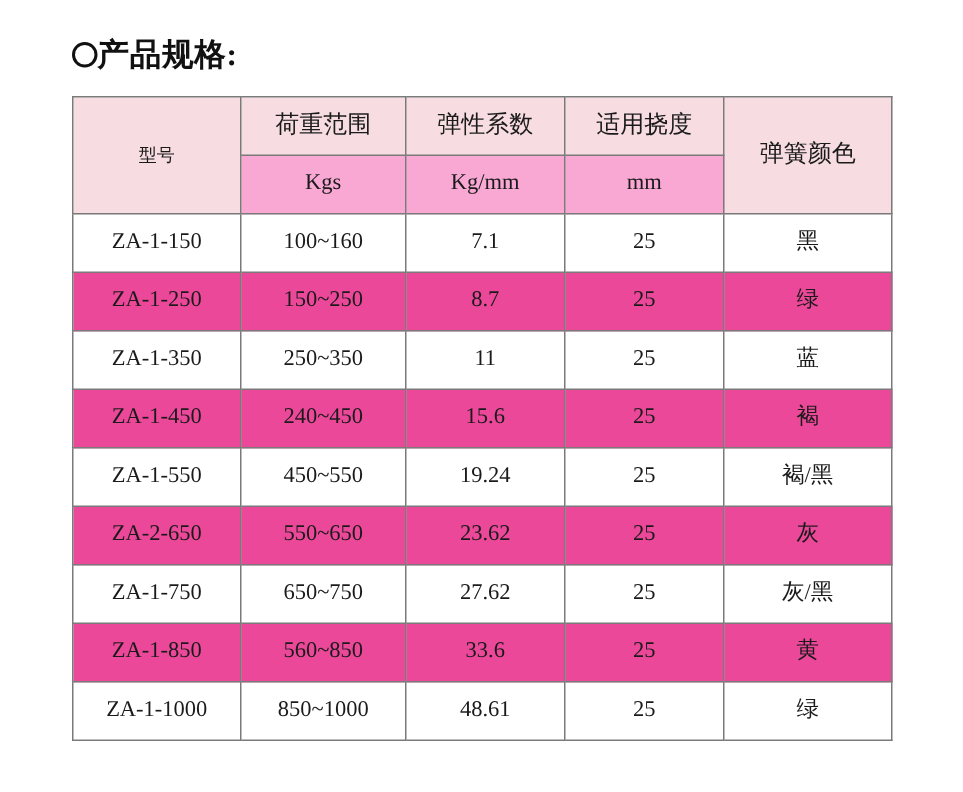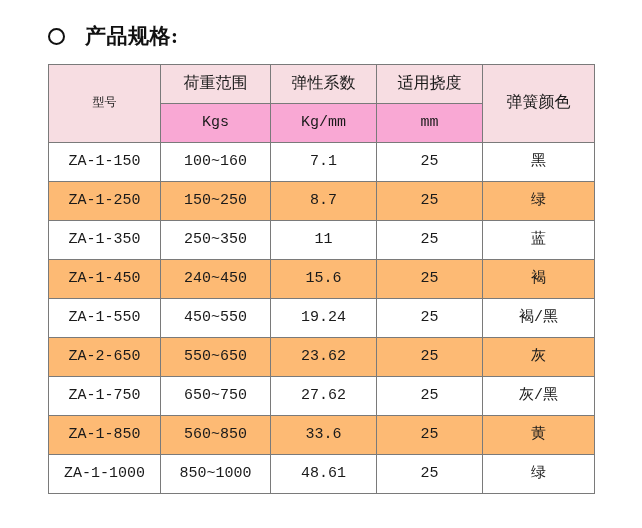--- a/index.html
+++ b/index.html
@@ -17,21 +17,21 @@
   .page {
     position: relative;
     width: 642px;
     height: 528px;
     box-sizing: border-box;
     padding: 22px 48px 0 48px;
   }
   .title-row {
     display: flex;
     align-items: center;
-    gap: 20px;
+    gap: 0;
     margin-bottom: 14px;
   }
   .bullet-ring {
     display: inline-block;
     width: 17px;
     height: 17px;
     border: 2.5px solid #111111;
     border-radius: 50%;
     box-sizing: border-box;
     flex: none;
@@ -50,39 +50,39 @@
     font-size: 15px;
   }
   table.spec td, table.spec th {
     border: 1px solid #7a7a7a;
     text-align: center;
     vertical-align: middle;
     font-weight: normal;
     padding: 0;
     height: 38px;
     line-height: 1.15;
-    font-family: Liberation Mono, monospace;
+    font-family: Liberation Serif, serif;
   }
   
   col.c0 { width: 112px; }
   col.c1 { width: 110px; }
   col.c2 { width: 106px; }
   col.c3 { width: 106px; }
   col.c4 { width: 112px; }
 
   .hdr {
     background: #f7dde2;
     font-size: 16px;
   }
   .hdr-sub {
     background: #f9a8d4;
     font-size: 15px;
   }
   .row-pink td {
-    background: #fdba74;
+    background: #ec4899;
   }
   .row-white td {
     background: #ffffff;
   }
   .model-cell {
     font-size: 15px;
     margin-top: 11px;
   }
   .color-cell {
     font-size: 15px;

